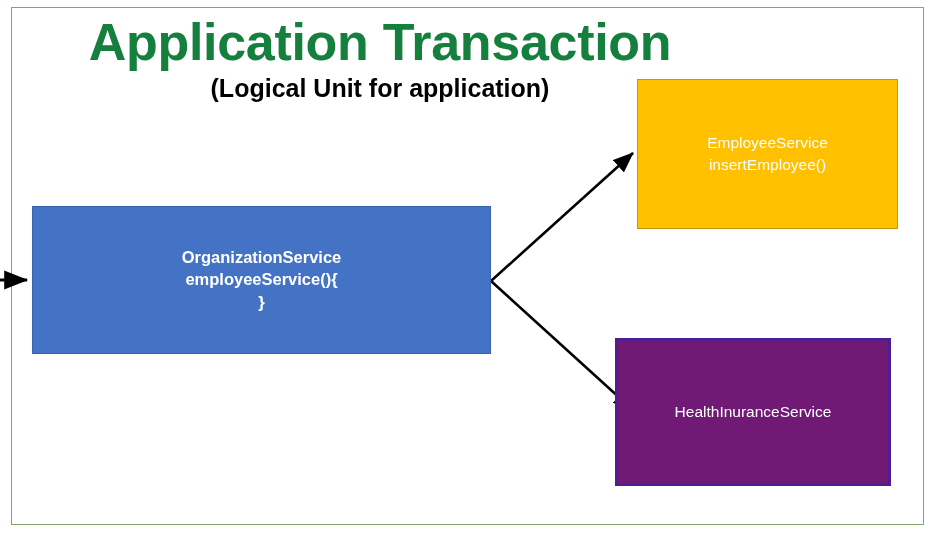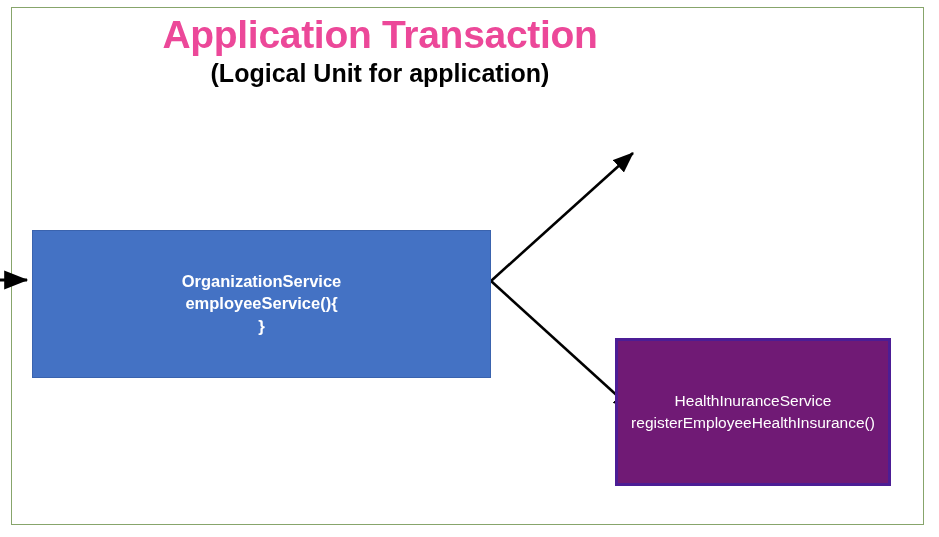--- a/index.html
+++ b/index.html
@@ -29,23 +29,23 @@
     pointer-events: none;
   }
   #title-block {
     position: absolute;
     left: 60px;
     top: 12px;
     width: 640px;
     text-align: center;
   }
   #title {
-    font-size: 39px;
+    font-size: 52px;
     font-weight: bold;
-    color: #ec4899;
+    color: #15803d;
     line-height: 1.18;
     letter-spacing: -0.3px;
     white-space: nowrap;
   }
   #subtitle {
     font-size: 25px;
     font-weight: bold;
     color: #000000;
     line-height: 1.25;
     white-space: nowrap;
@@ -61,21 +61,20 @@
   }
   
   #node-organization {
     left: 32px;
     top: 206px;
     width: 459px;
     height: 148px;
     background: #4472c4;
     border: 1px solid #3a63ae;
     padding: 0 4px;
-    margin-top: 24px;
   }
   #node-organization .ln {
     font-size: 16.5px;
     line-height: 1.36;
     text-align: center;
     white-space: nowrap;
   }
   #node-organization .b { font-weight: bold; }
   #node-organization .brace { font-weight: bold; font-size: 17px; }
 
@@ -145,19 +144,22 @@
 
     <line x1="491" y1="281" x2="633" y2="410" stroke="#000000" stroke-width="2.6" marker-end="url(#arrowhead)"></line>
   </svg>
 
   <div class="node" id="node-organization">
     <div class="ln b">OrganizationService</div>
     <div class="ln b">employeeService(){</div>
     <div class="ln brace">}</div>
   </div>
 
+  <div class="node" id="node-employee">
+    <div class="ln">EmployeeService</div>
+    <div class="ln">insertEmployee()</div>
+  </div>
 
   <div class="node" id="node-healthinsurance">
     <div class="ln">HealthInuranceService</div>
-    <div class="ln">registerEmployeeHealthInsurance()</div>
   </div>
 
 </div>
 
 </body></html>

